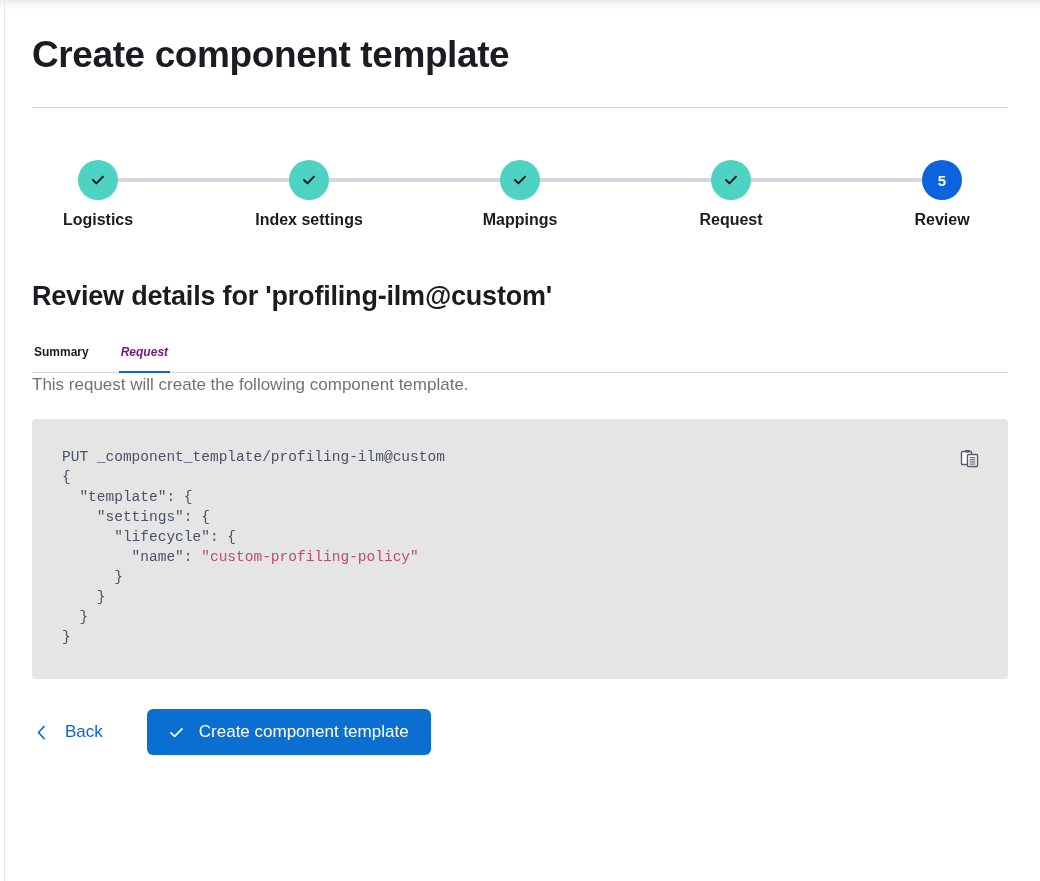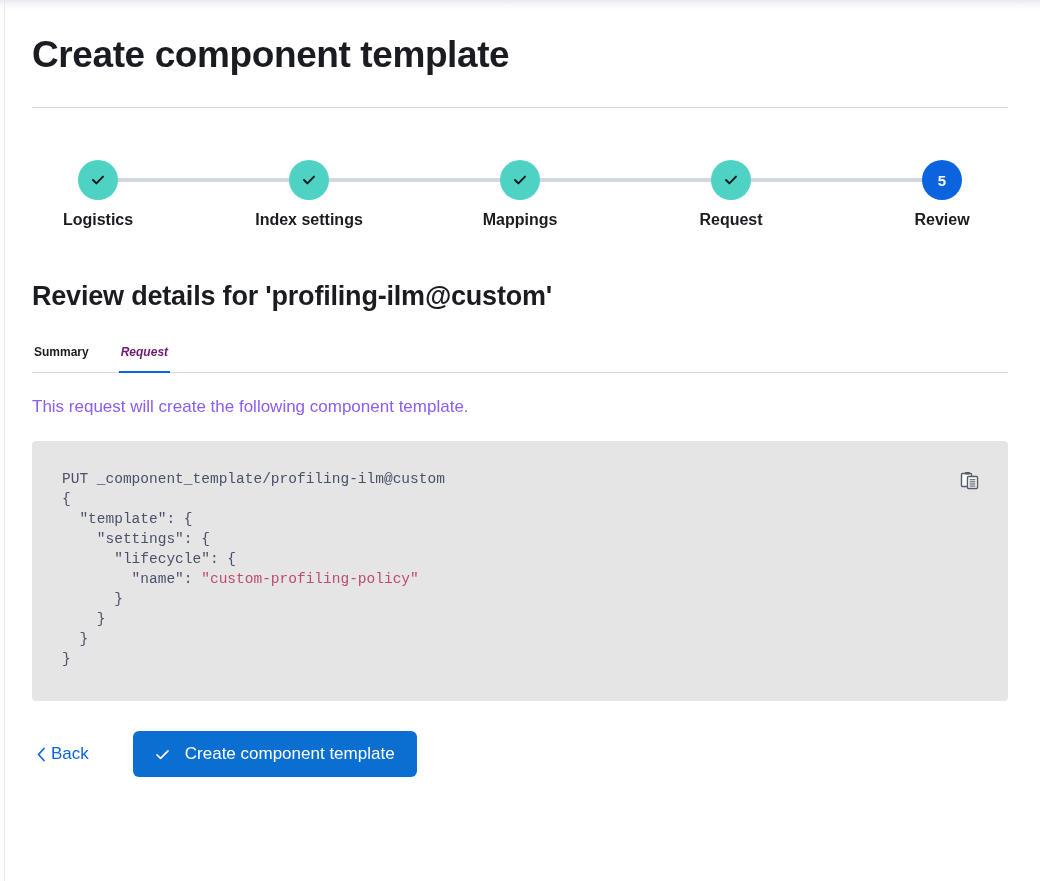--- a/index.html
+++ b/index.html
@@ -143,24 +143,23 @@
     font-family: inherit;
   }
   .tab.active {
     color: #701a75;
     border-bottom-color: #0b64dd;
     font-style: italic;
   }
 
   
   .description {
-    margin-top: 22px;
     font-size: 17px;
     line-height: 24px;
-    color: #8b5cf6;
+    color: #737373;
   }
 
   
   .code-block {
     position: relative;
     margin-top: 22px;
     background: #e5e5e5;
     border-radius: 4px;
     padding: 28px 30px 32px 30px;
     min-height: 258px;
@@ -193,21 +192,21 @@
   
   .actions {
     margin-top: 30px;
     display: flex;
     align-items: center;
     gap: 42px;
   }
   .back-btn {
     display: flex;
     align-items: center;
-    gap: 2px;
+    gap: 16px;
     background: none;
     border: 0;
     cursor: pointer;
     color: #0b64dd;
     font-size: 17px;
     font-weight: 400;
     font-family: inherit;
     padding: 6px 2px;
   }
   .primary-btn {

